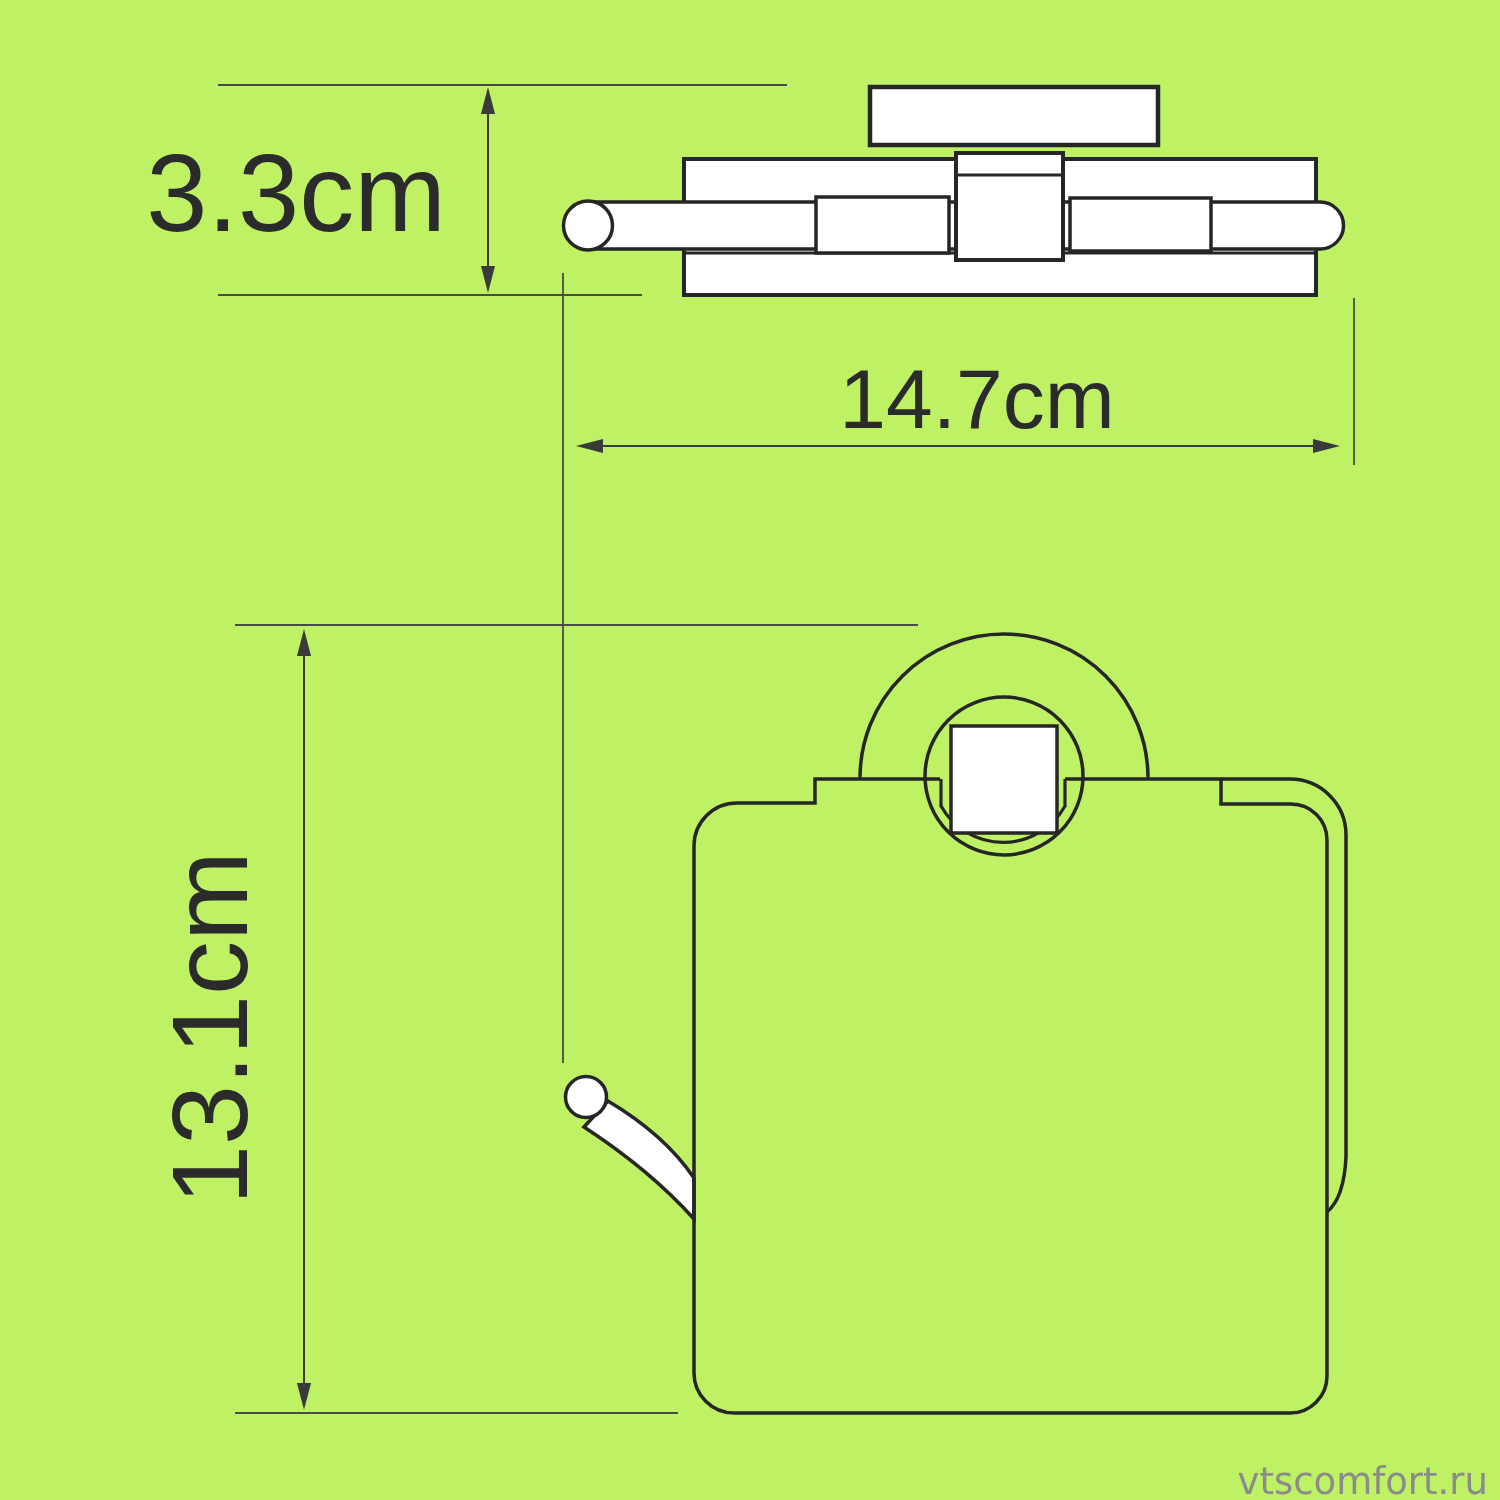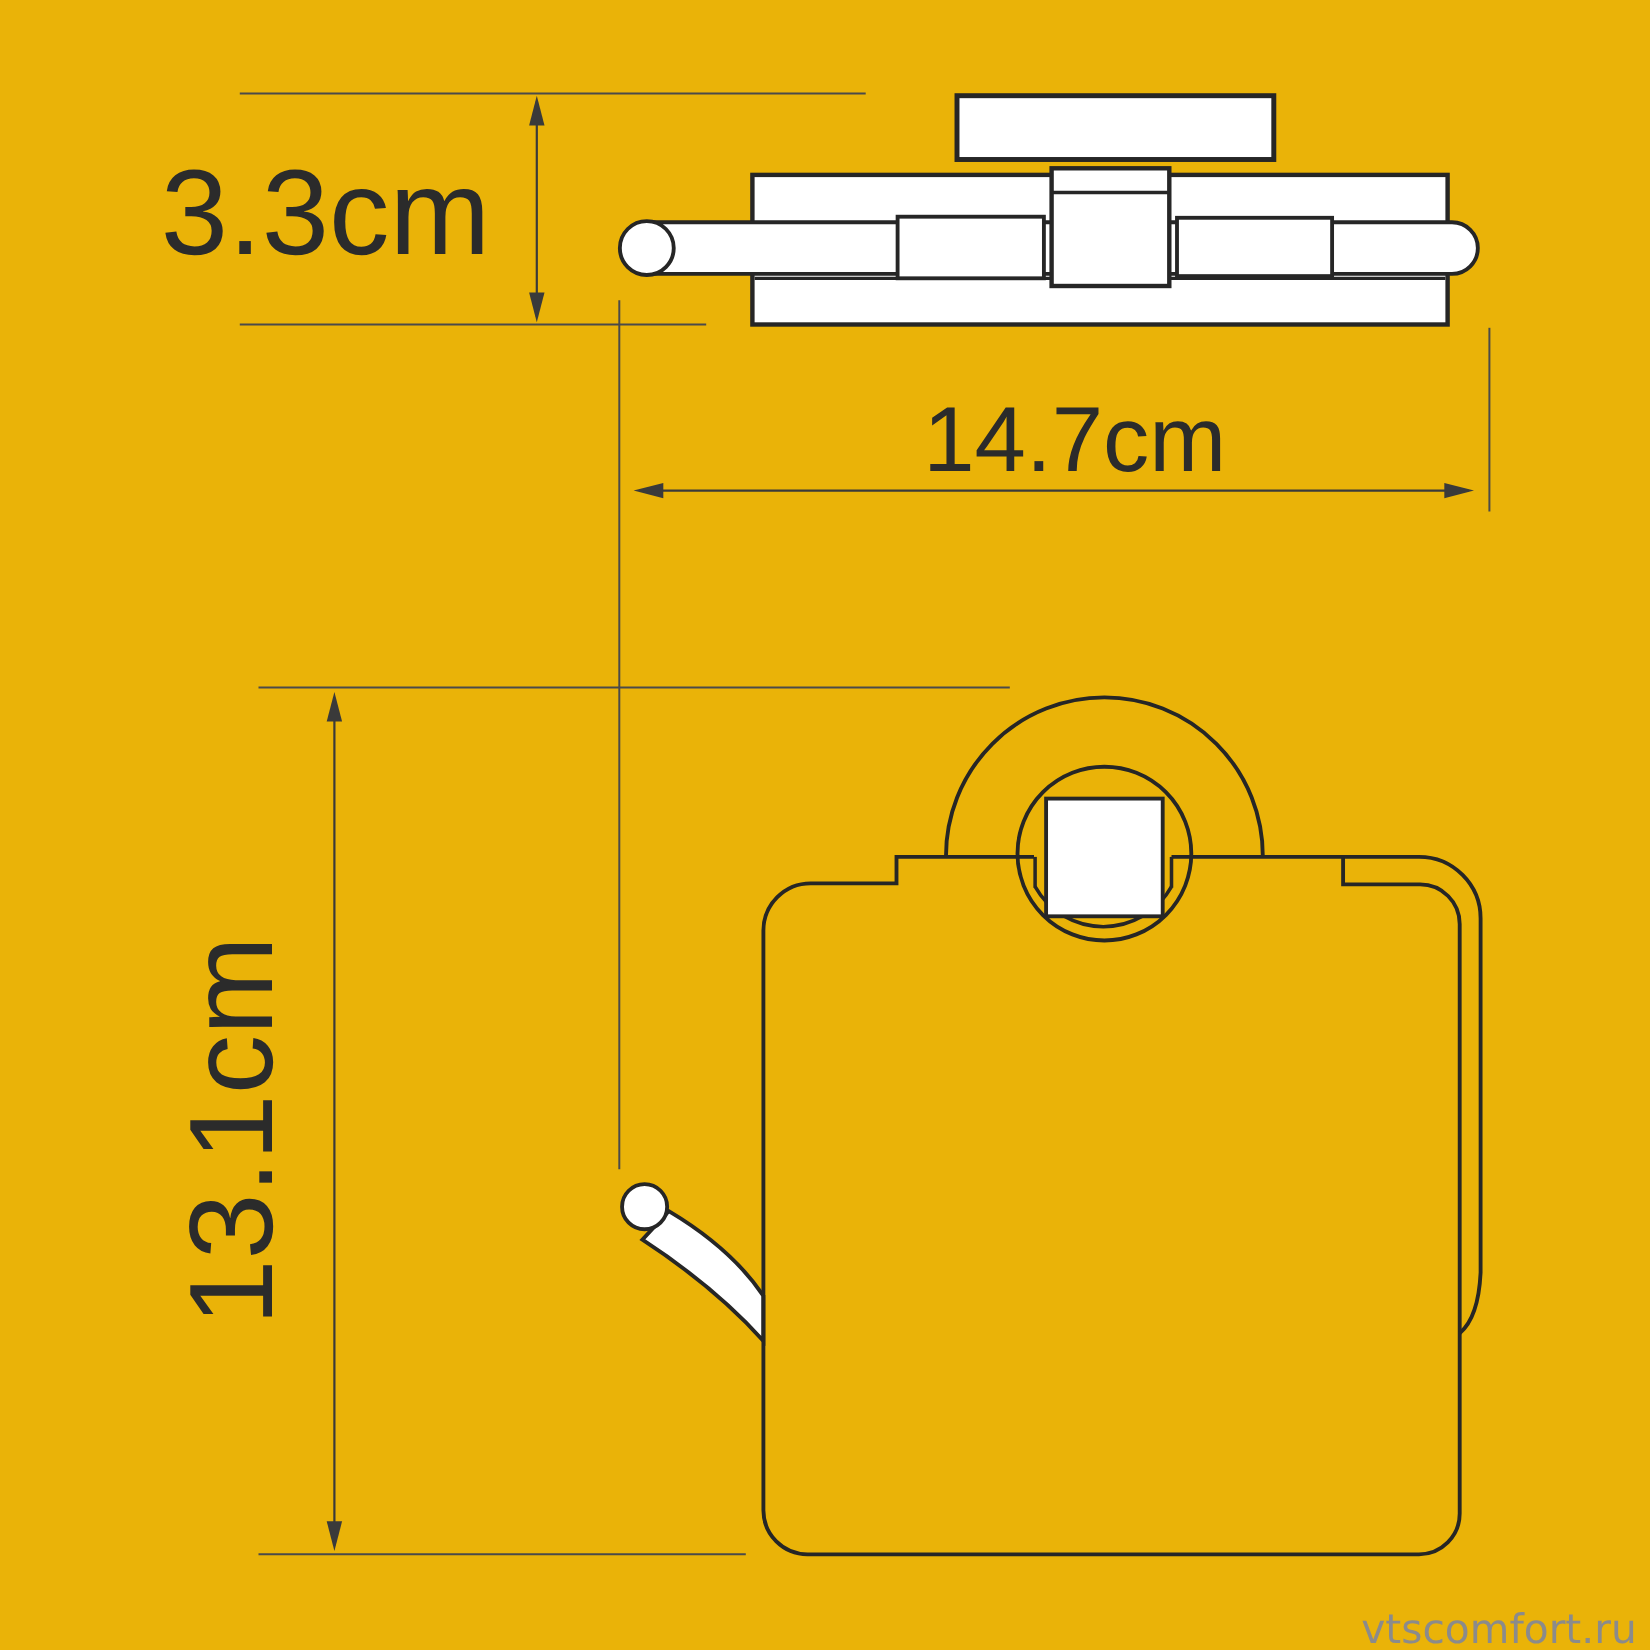--- a/index.html
+++ b/index.html
@@ -4,21 +4,21 @@
 <style>
   html, body {
     margin: 0;
     padding: 0;
     background: #ffffff;
   }
   #stage {
     position: relative;
     width: 1500px;
     height: 1500px;
-    background: #eab308;
+    background: #bef264;
     overflow: hidden;
     font-family: "Liberation Sans", sans-serif;
   }
   svg { display: block; }
   .dim-text {
     font-family: "Liberation Sans", sans-serif;
     fill: #2b2b2b;
   }
   .watermark-text {
     font-family: "DejaVu Sans", sans-serif;

